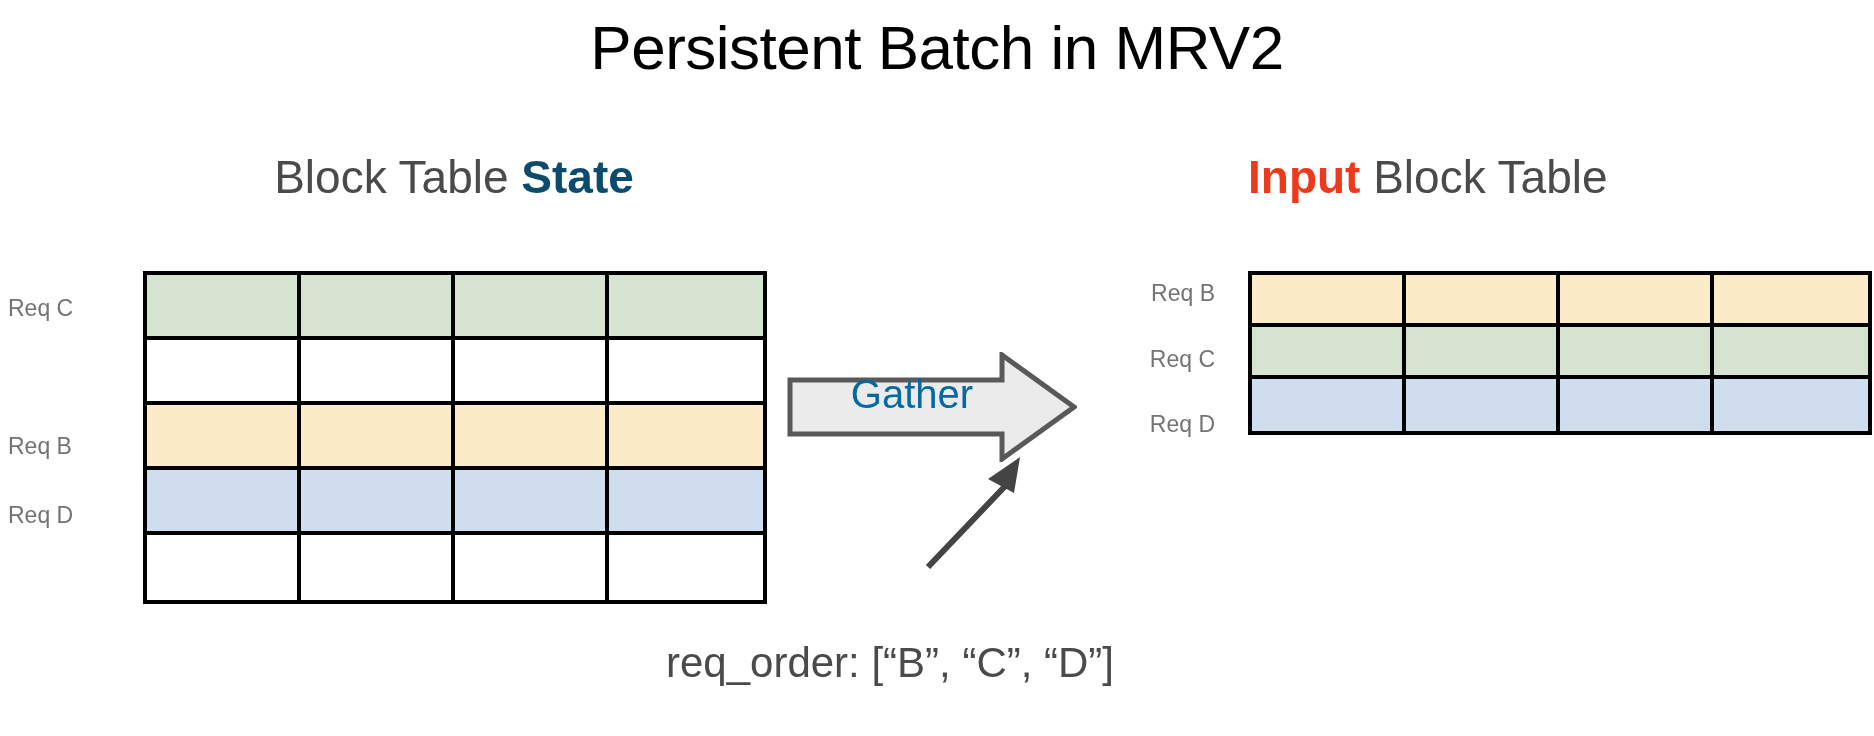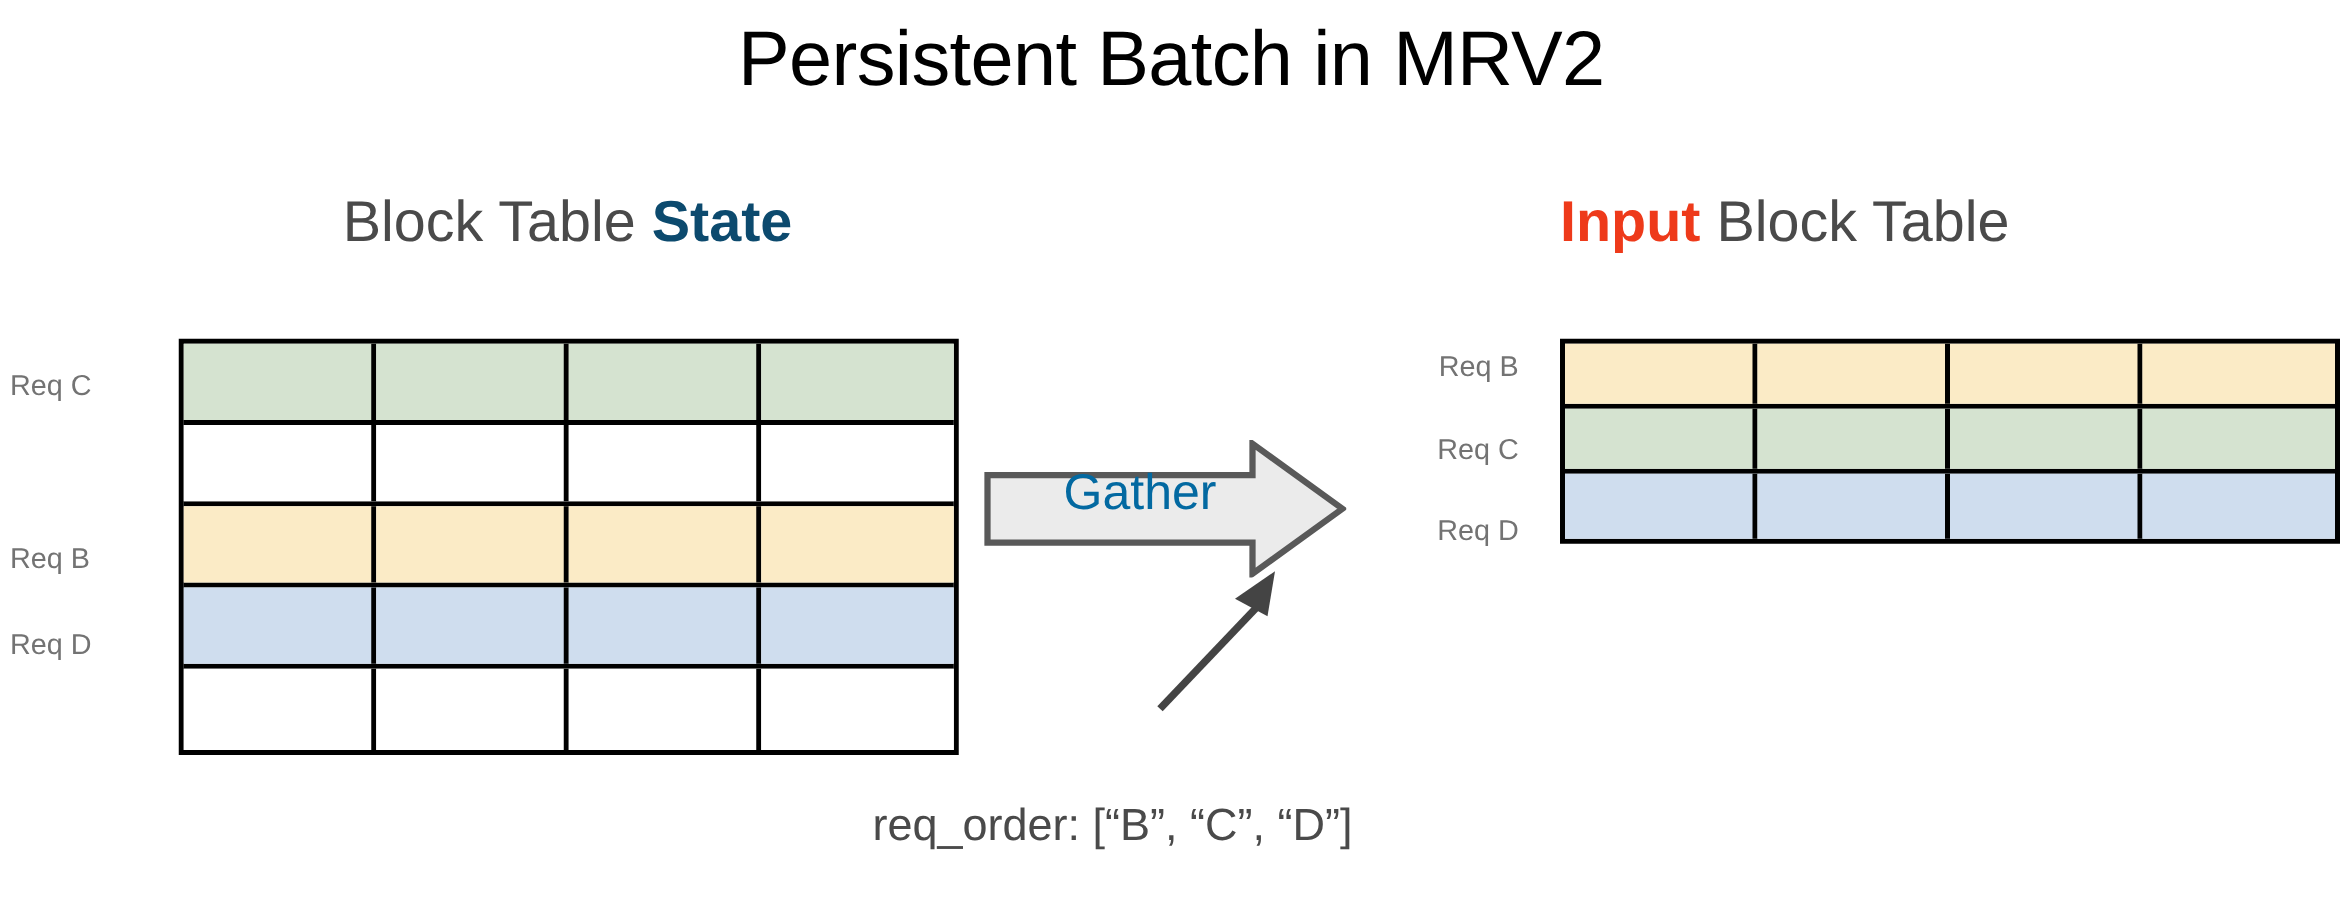--- a/index.html
+++ b/index.html
@@ -102,21 +102,21 @@
     left: 910px; top: 455px;
     width: 140px; height: 115px;
   }
   #req-order-arrow svg { display: block; width: 140px; height: 115px; }
 
   #req-order-caption {
     position: absolute;
     left: 560px; top: 640px;
     width: 660px;
     text-align: center;
-    font-size: 36px;
+    font-size: 42px;
     line-height: 1.1;
     color: #4a4a4a;
     white-space: nowrap;
   }
 </style>
 </head>
 <body>
 
 <div id="slide-title">Persistent Batch in MRV2</div>
 

